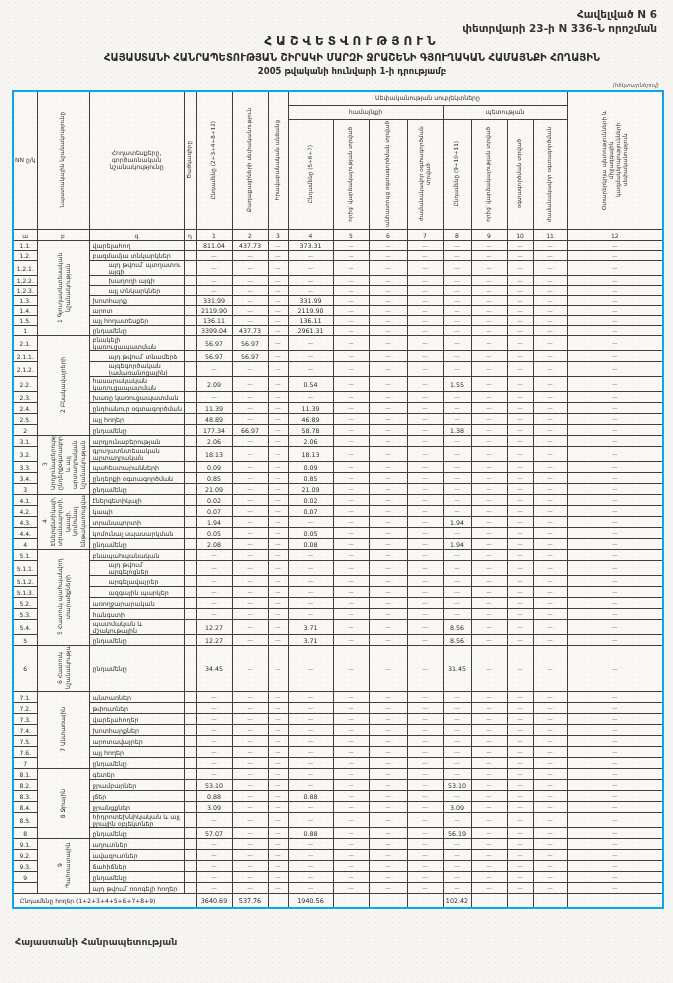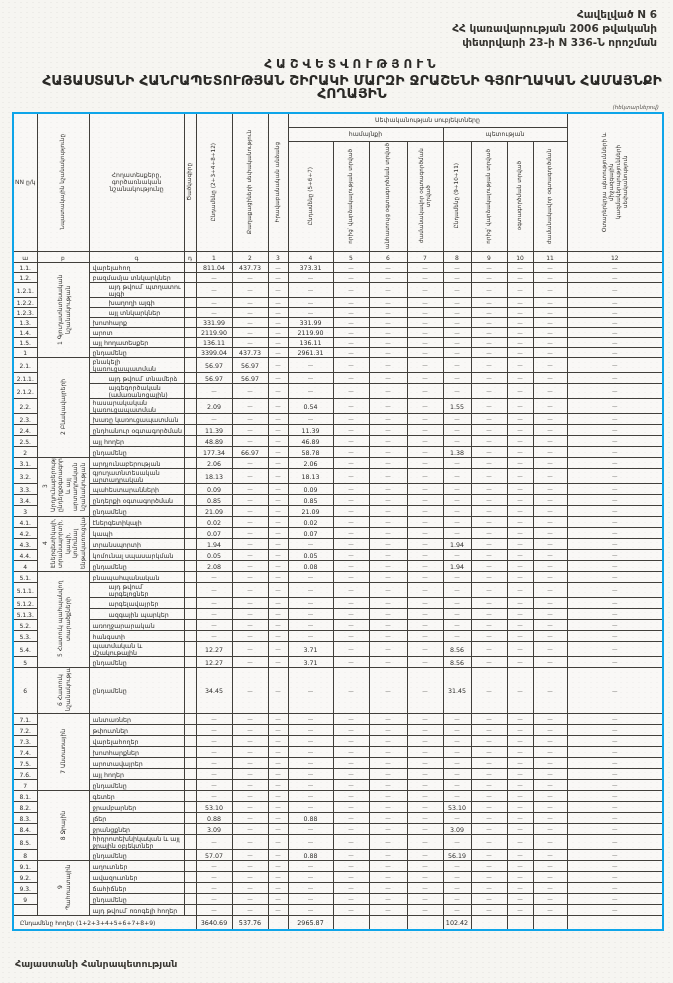--- a/index.html
+++ b/index.html
@@ -8,23 +8,23 @@
     background:#f6f5f1;
     background-image:radial-gradient(rgba(0,0,0,0.035) 1px, transparent 1px);
     background-size:6px 5px;
     font-family:"DejaVu Sans", sans-serif;
     color:#2e2d2b;
     overflow:hidden;
   }
   .page{width:673px;height:983px;position:relative;}
   .appendix{padding-top:7px;padding-right:16px;text-align:right;
     font-size:10.5px;font-weight:bold;line-height:14px;color:#35332f;}
-  .title-block{text-align:center;margin-top:9px;line-height:13px;color:#2b2a27;padding-left:31px;}
+  .title-block{text-align:center;line-height:13px;color:#2b2a27;padding-left:31px;}
   .t1{font-size:12px;font-weight:bold;letter-spacing:4px;}
-  .t2{font-size:14px;font-weight:bold;margin-top:3px;}
+  .t2{font-size:10px;font-weight:bold;margin-top:3px;}
   .t3{font-size:10px;font-weight:bold;margin-top:1px;}
   .t4{font-size:8.5px;font-weight:bold;margin-top:1px;}
   .unit-note{text-align:right;font-size:5.5px;font-style:italic;
     padding-right:14px;margin-top:4px;color:#55524d;}
   table{border-collapse:collapse;table-layout:fixed;margin:2px 0 0 12px;
     background:rgba(255,255,255,0.35);}
   th,td{border:1px solid #413f3b;padding:0 1px;overflow:hidden;
     font-weight:normal;vertical-align:middle;}
   table{border:2px solid #0ea5e9;}
   thead th{font-size:5.8px;line-height:1.1;text-align:center;color:#34322e;}
@@ -49,27 +49,27 @@
     margin:26px 30px 0 15px;}
   .footer-left{font-size:9.5px;font-weight:bold;line-height:13.5px;color:#3a3833;}
 </style>
 </head>
 <body>
 
 <div class="page">
 
   <div class="appendix">
     <div>Հավելված N 6</div>
-    <div>ՀՀ կառավարության 2006 թվականի</div>
     <div>փետրվարի 23-ի N 336-Ն որոշման</div>
   </div>
 
   <div class="title-block">
     <div class="t1">ՀԱՇՎԵՏՎՈՒԹՅՈՒՆ</div>
     <div class="t2">ՀԱՅԱՍՏԱՆԻ ՀԱՆՐԱՊԵՏՈՒԹՅԱՆ ՇԻՐԱԿԻ ՄԱՐԶԻ ՋՐԱՇԵՆԻ ԳՅՈՒՂԱԿԱՆ ՀԱՄԱՅՆՔԻ ՀՈՂԱՅԻՆ</div>
+    <div class="t4">2005 թվականի հունվարի 1-ի դրությամբ</div>
   </div>
 
   <div class="unit-note">(հեկտարներով)</div>
 
   <table id="report-table">
       <colgroup>
         <col style="width: 24px;">
         <col style="width: 52px;">
         <col style="width: 95px;">
         <col style="width: 12px;">
@@ -1057,21 +1057,21 @@
           <td class="dash">—</td>
           <td class="dash">—</td>
           <td class="dash">—</td>
           <td class="dash">—</td>
         </tr>
         <tr class="grand" style="height: 14px;">
           <td colspan="4" class="lbl">Ընդամենը հողեր (1+2+3+4+5+6+7+8+9)</td>
           <td class="val">3640.69</td>
           <td class="val">537.76</td>
           <td class="dash"></td>
-          <td class="val">2965.87</td>
+          <td class="val">1940.56</td>
           <td class="dash"></td>
           <td class="dash"></td>
           <td class="dash"></td>
           <td class="val">102.42</td>
           <td class="dash"></td>
           <td class="dash"></td>
           <td class="dash"></td>
           <td class="dash"></td>
         </tr>
       </tbody>

